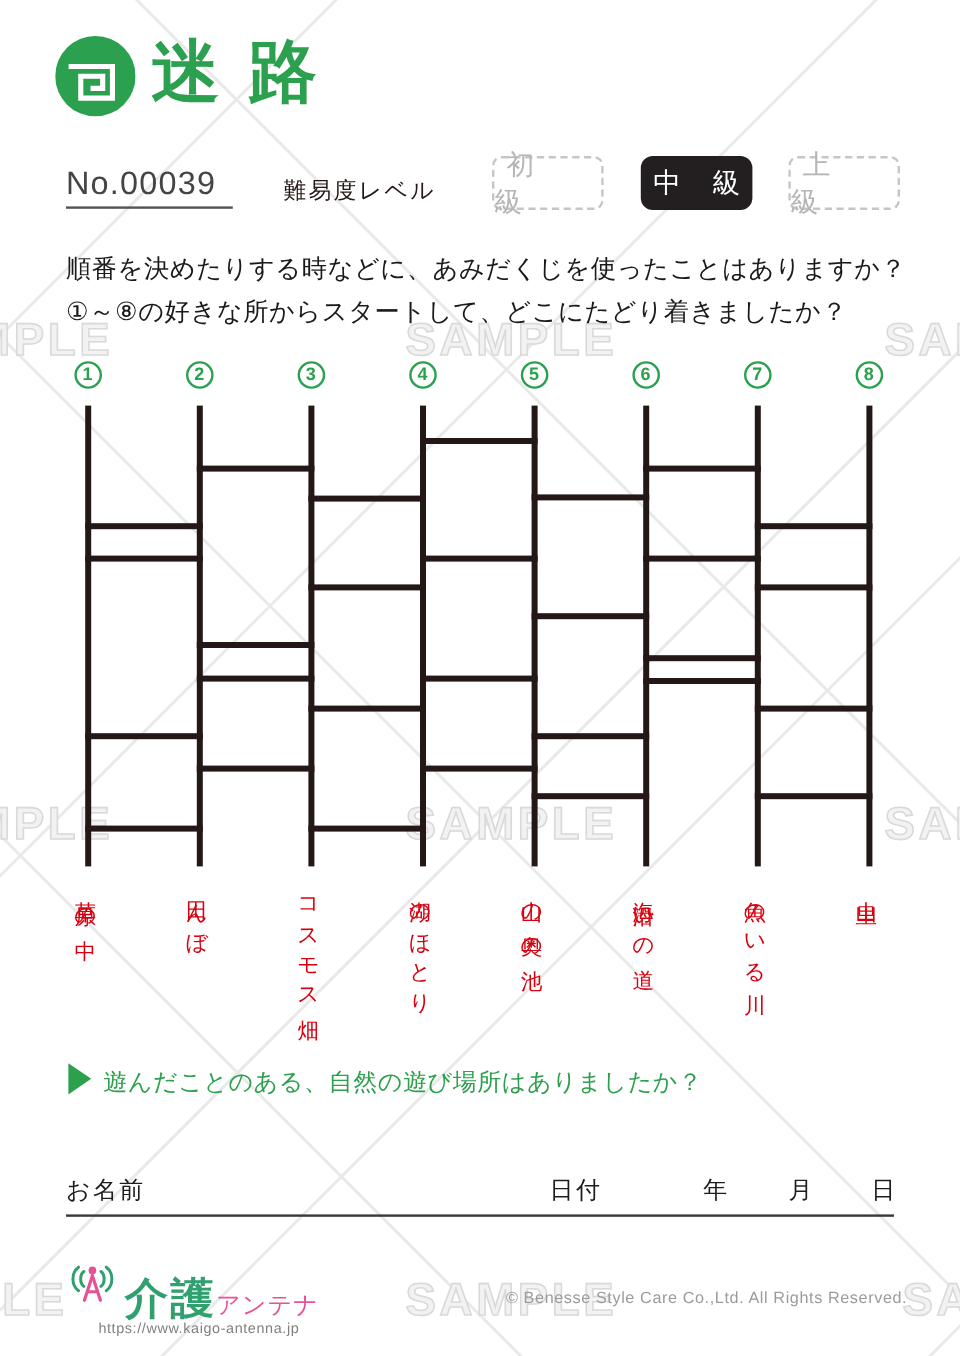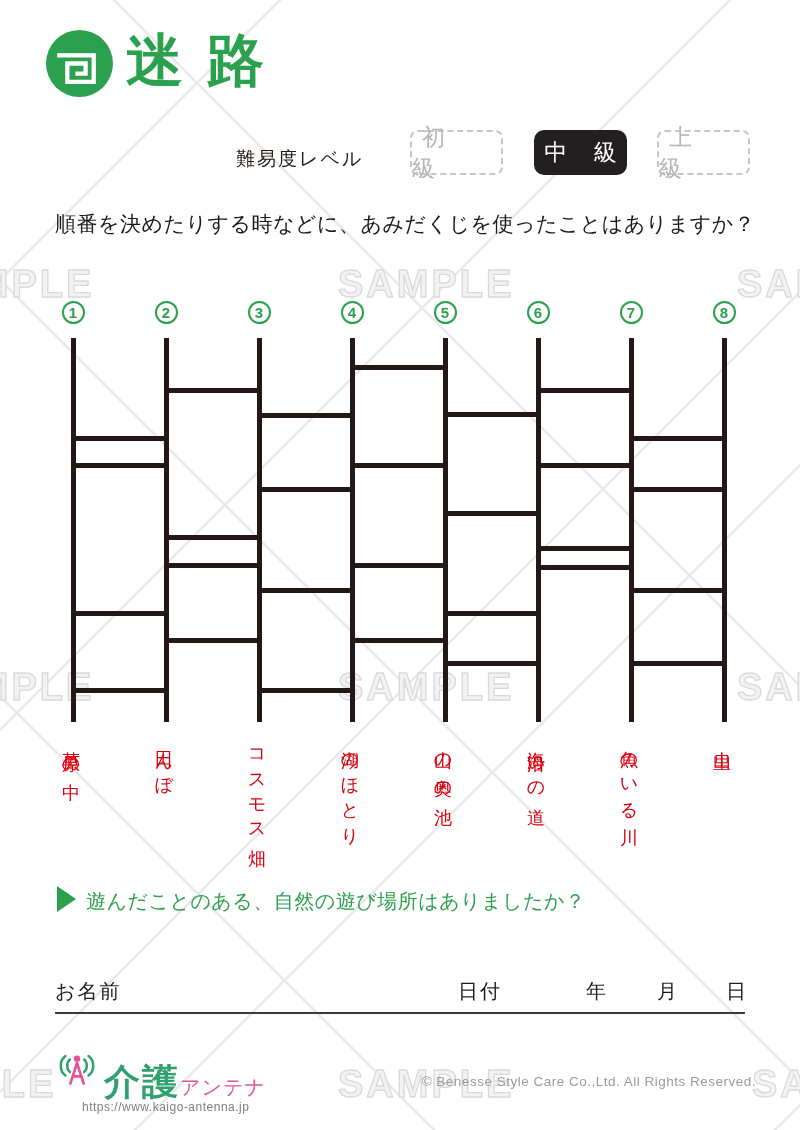--- a/index.html
+++ b/index.html
@@ -99,26 +99,28 @@
     </div>
 
   <div class="layer" id="logo-circle">
     <svg width="67" height="67" viewBox="0 0 66 66">
       <circle cx="33" cy="33" r="33" fill="#2ba04e"></circle>
       <path d="M11,25 H47 V51 H21 V33 H39 V43 H29" fill="none" stroke="#ffffff" stroke-width="4.2"></path>
     </svg>
   </div>
   <div class="layer" id="page-title">迷路</div>
 
+  <div class="layer" id="doc-number">No.00039</div>
   <div class="layer" id="difficulty-label">難易度レベル</div>
   <div class="layer badge inactive" id="badge-beginner">初 級</div>
   <div class="layer badge active" id="badge-intermediate">中 級</div>
   <div class="layer badge inactive" id="badge-advanced">上 級</div>
 
   <div class="layer instruction" id="instr1">順番を決めたりする時などに、あみだくじを使ったことはありますか？</div>
+  <div class="layer instruction" id="instr2">①～⑧の好きな所からスタートして、どこにたどり着きましたか？</div>
 
   <div id="maze">
       <div class="num-circle" style="left: 61.5px; top: 301px;">1</div>
       <div class="v-line" style="left: 70.5px; top: 338px; width: 5px; height: 384px; background: rgb(35, 24, 21);"></div>
       <div class="num-circle" style="left: 154.5px; top: 301px;">2</div>
       <div class="v-line" style="left: 163.5px; top: 338px; width: 5px; height: 384px; background: rgb(35, 24, 21);"></div>
       <div class="num-circle" style="left: 247.5px; top: 301px;">3</div>
       <div class="v-line" style="left: 256.5px; top: 338px; width: 5px; height: 384px; background: rgb(35, 24, 21);"></div>
       <div class="num-circle" style="left: 340.5px; top: 301px;">4</div>
       <div class="v-line" style="left: 349.5px; top: 338px; width: 5px; height: 384px; background: rgb(35, 24, 21);"></div>

